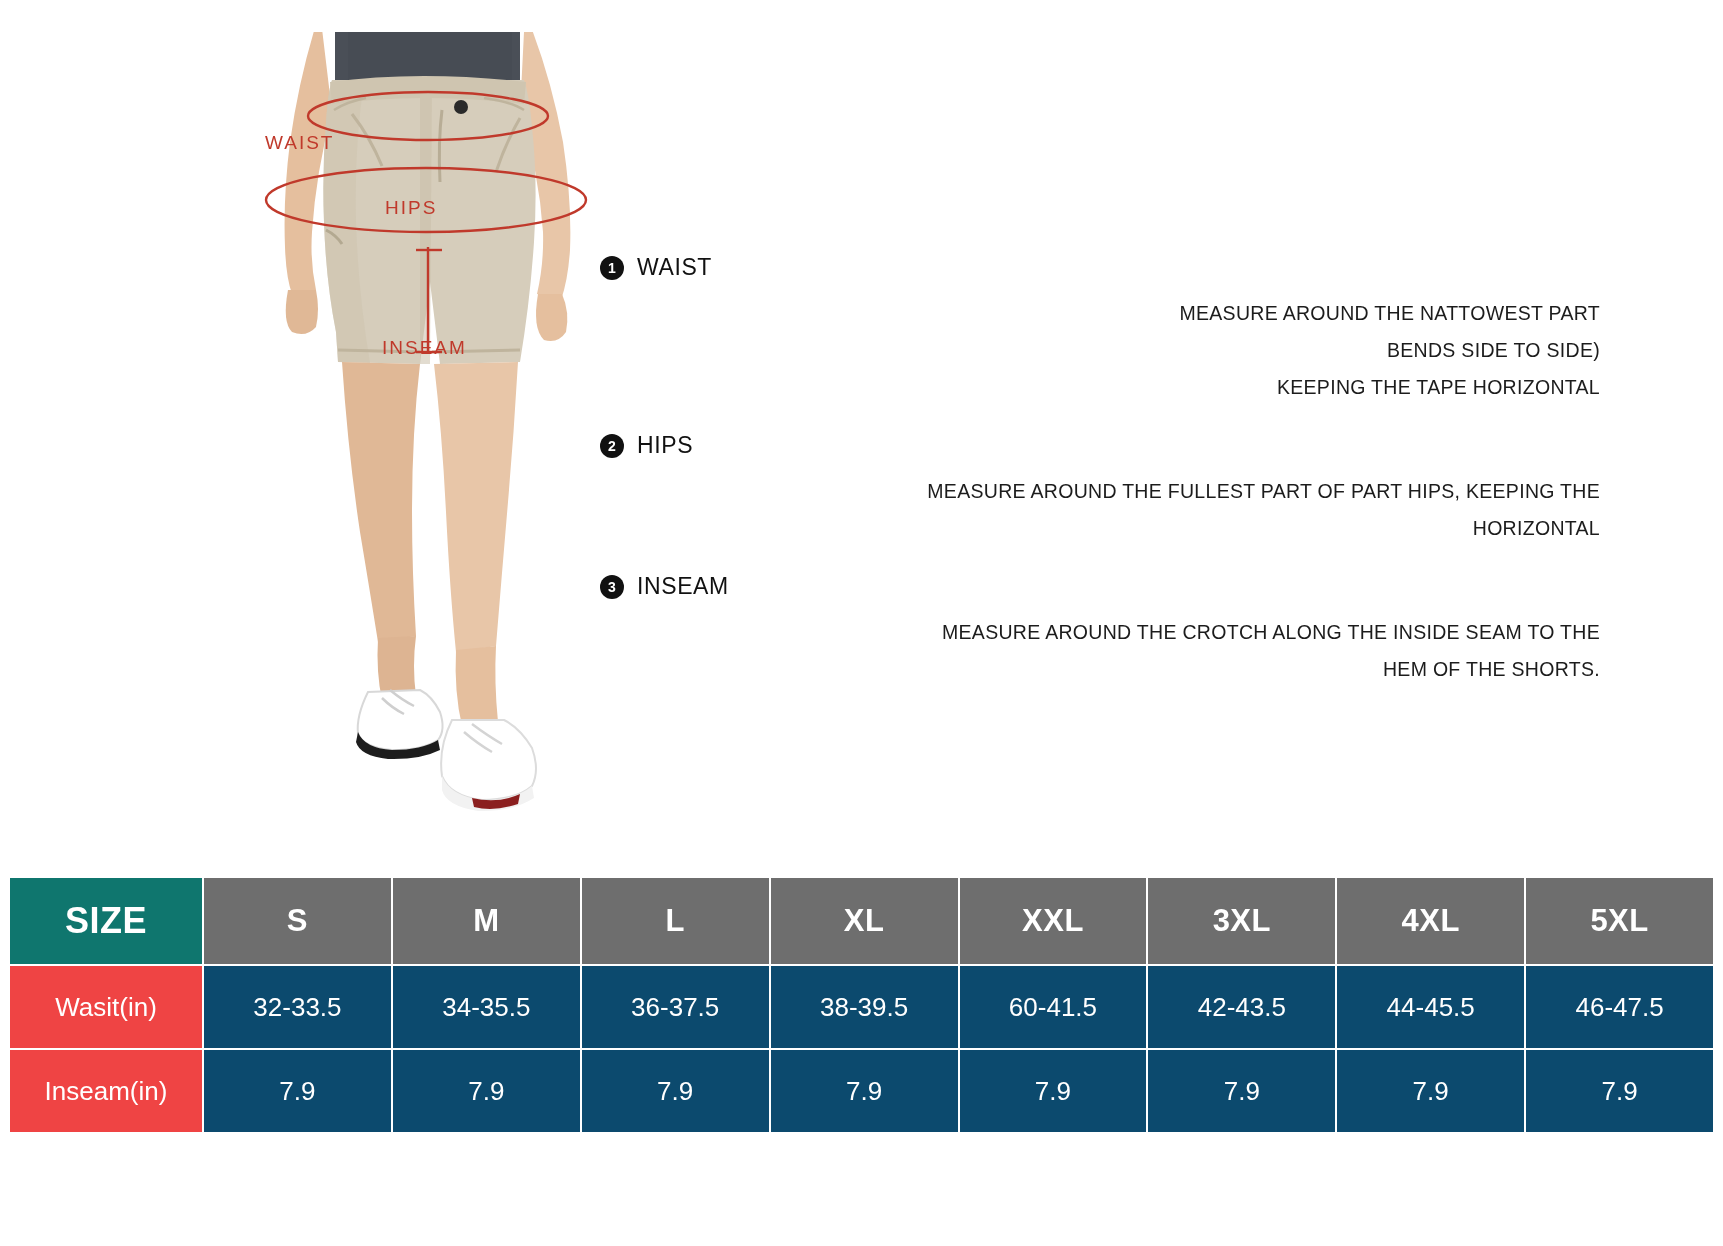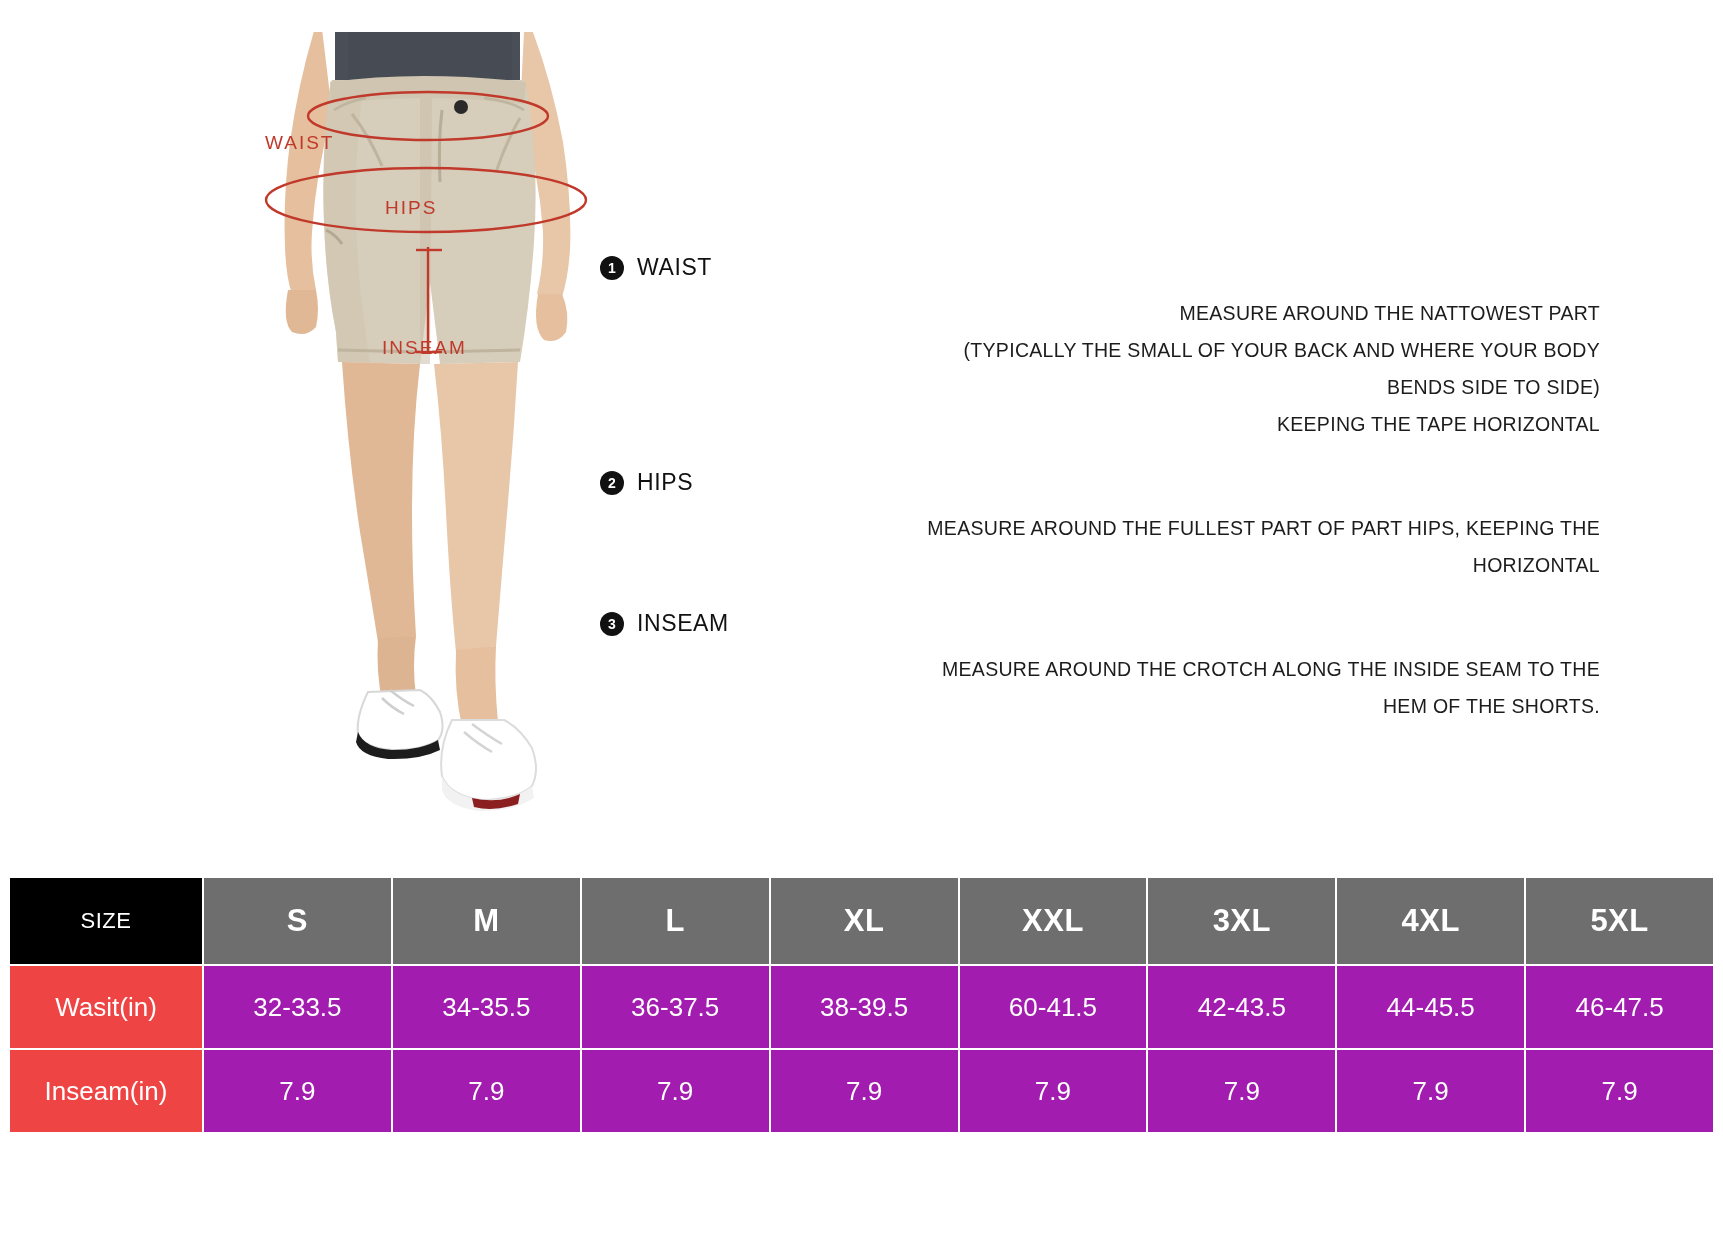--- a/index.html
+++ b/index.html
@@ -107,26 +107,26 @@
     font-weight: normal;
   }
   .size-table .hdr-row td {
     background: #6e6e6e;
     height: 84px;
     font-size: 31px;
     font-weight: bold;
     letter-spacing: 0.5px;
   }
   .size-table .hdr-row td.corner {
-    background: #000000;
-    font-size: 22px;
-    font-weight: normal;
+    background: #0f766e;
+    font-size: 36px;
+    font-weight: bold;
   }
   .size-table tbody td {
-    background: #a21caf;
+    background: #0c4a6e;
     height: 80px;
     font-size: 26px;
   }
   .size-table tbody td.rowlabel {
     background: #ef4444;
     font-size: 26px;
   }
   .col-first { width: 190px; }
 </style>
 </head>
@@ -213,21 +213,20 @@
   </div>
 
   <div class="instructions">
 
     <div class="instr-block">
       <div class="instr-head">
         <span class="badge">1</span>
         <span class="instr-title">WAIST</span>
       </div>
       <div class="instr-line">MEASURE AROUND THE NATTOWEST PART</div>
-      <div class="instr-line">(TYPICALLY THE SMALL OF YOUR BACK AND WHERE YOUR BODY</div>
       <div class="instr-line">BENDS SIDE TO SIDE)</div>
       <div class="instr-line">KEEPING THE TAPE HORIZONTAL</div>
     </div>
 
     <div class="instr-block">
       <div class="instr-head">
         <span class="badge">2</span>
         <span class="instr-title">HIPS</span>
       </div>
       <div class="instr-line">MEASURE AROUND THE FULLEST PART OF PART HIPS, KEEPING THE</div>

